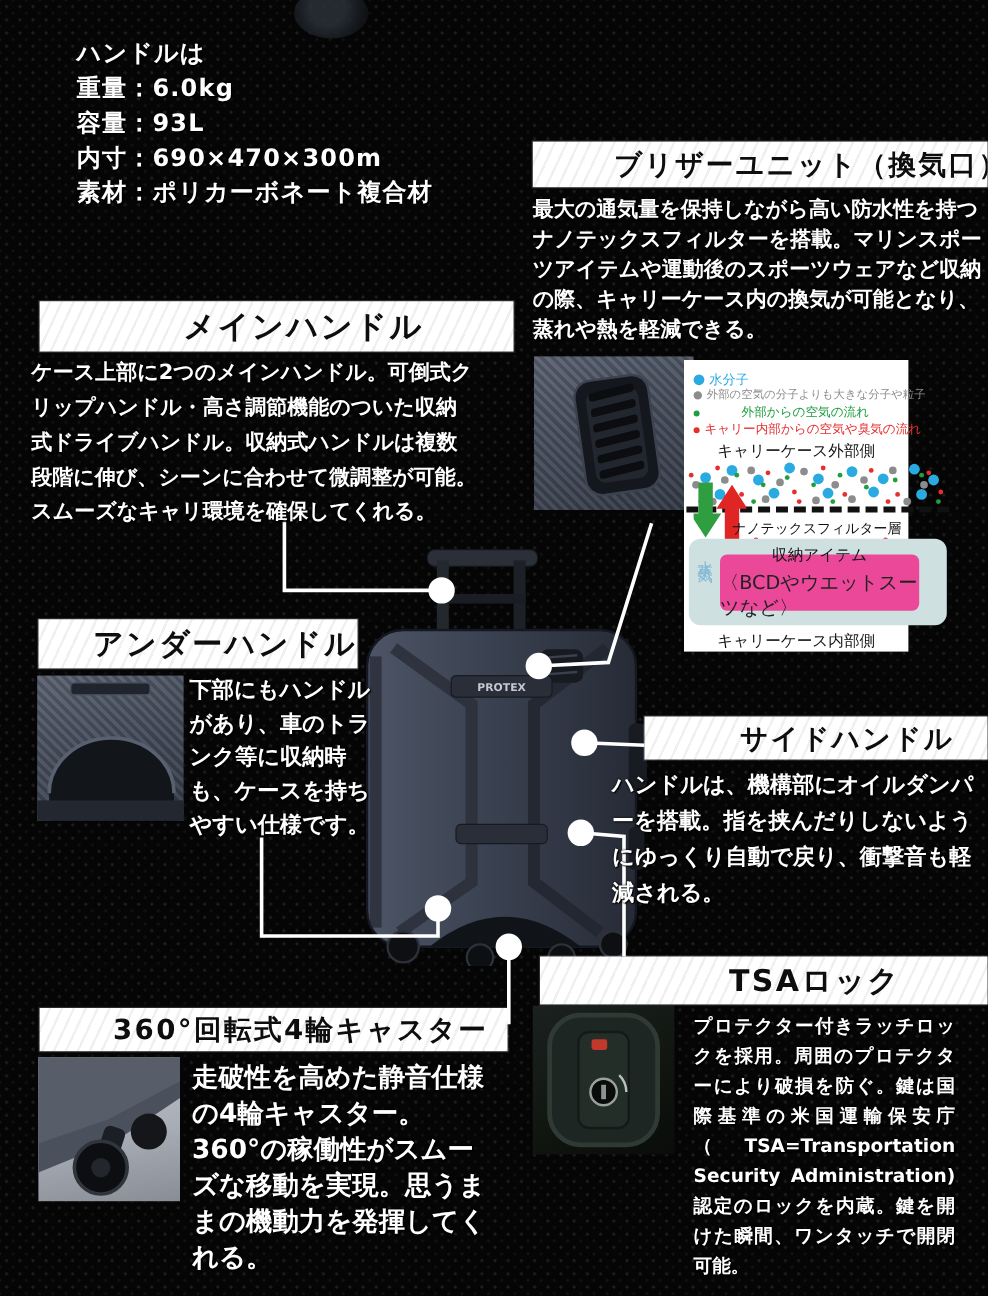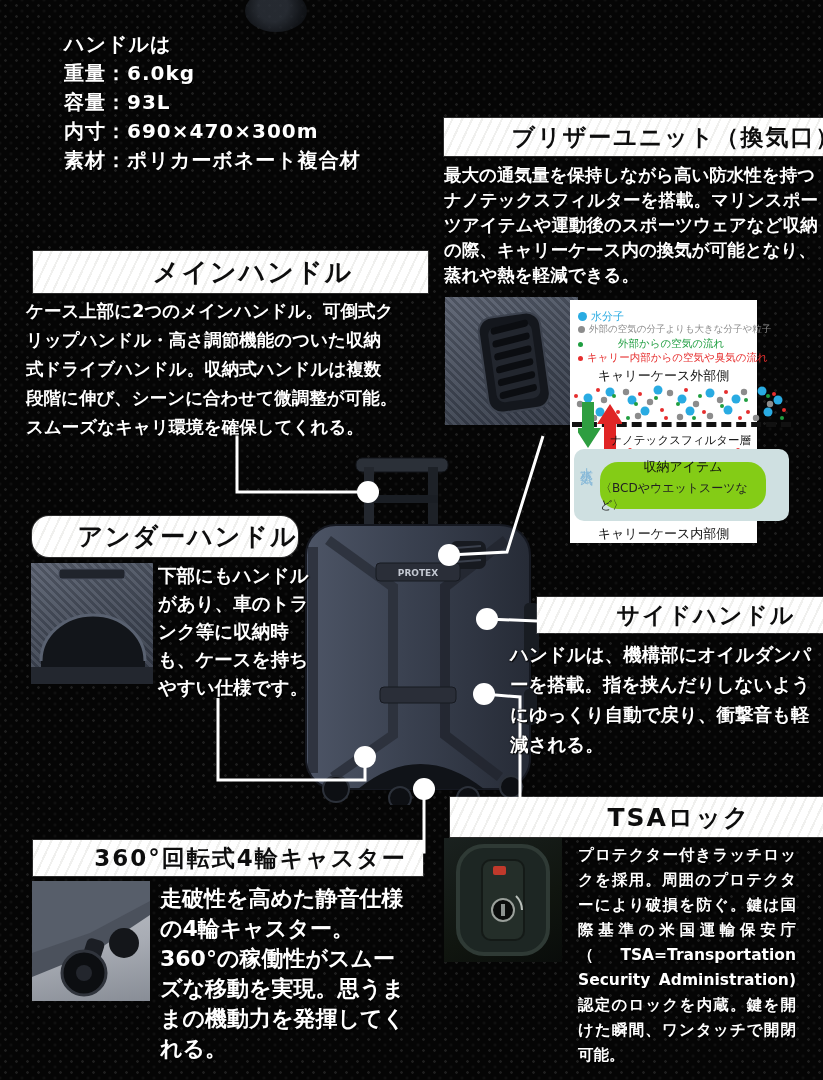--- a/index.html
+++ b/index.html
@@ -18,21 +18,21 @@
   .spec{left:64px;top:30px;color:#fff;font-weight:bold;font-size:20px;line-height:29px;letter-spacing:1px;
         text-shadow:1px 1px 1px #000;z-index:6;}
   .hbox{background:repeating-linear-gradient(115deg,#ffffff 0 7px,#f0f0ee 7px 9px);
         color:#0d0d0d;font-weight:bold;display:flex;align-items:center;justify-content:center;
         letter-spacing:2px;z-index:6;box-shadow:0 0 0 1px rgba(255,255,255,.15);padding-left:45px;}
   .para{color:#fff;font-weight:bold;z-index:6;text-shadow:1px 1px 1px #000,0 0 2px #000;}
   #h-main{left:33px;top:251px;width:350px;height:42px;font-size:26px;}
   #p-main{left:26px;top:297px;width:372px;font-size:17.5px;line-height:29px;}
   #h-breather{left:444px;top:118px;width:374px;height:38px;font-size:23px;}
   #p-breather{left:444px;top:163px;width:378px;font-size:17.5px;line-height:25px;}
-  #h-under{left:32px;top:516px;width:221px;height:41px;font-size:25px;border-radius:17px;}
+  #h-under{left:32px;top:516px;width:221px;height:41px;font-size:25px;}
   #p-under{left:158px;top:562px;width:152px;font-size:18.5px;line-height:28px;}
   #h-side{left:537px;top:597px;width:248px;height:36px;font-size:23px;}
   #p-side{left:510px;top:640px;width:304px;font-size:18.5px;line-height:30px;}
   #h-tsa{left:450px;top:797px;width:368px;height:40px;font-size:25px;}
   #p-tsa{left:578px;top:843px;width:218px;font-size:15.5px;line-height:25px;text-align:justify;}
   #h-caster{left:33px;top:840px;width:345px;height:36px;font-size:23px;}
   #p-caster{left:160px;top:884px;width:250px;font-size:22px;line-height:30px;}
   
   .photo{z-index:2;}
   .carbon{background:
@@ -47,24 +47,24 @@
   
   #diagram{left:570px;top:300px;width:187px;height:243px;background:#fff;z-index:4;font-weight:normal;}
   #diagram .legend-row{position:absolute;left:8px;display:flex;align-items:center;white-space:nowrap;}
   #diagram .dot{border-radius:50%;display:inline-block;margin-right:4px;flex:0 0 auto;}
   .dlabel{position:absolute;width:100%;text-align:center;color:#111;}
   #d-outer{top:67px;font-size:13px;}
   #d-inner{top:225px;font-size:13px;}
   #d-filter{position:absolute;right:6px;top:133px;font-size:11.5px;color:#111;}
   #d-zone{position:absolute;left:4px;top:149px;width:215px;height:72px;background:#cfe0e1;border-radius:10px;}
   #d-vapor{position:absolute;left:3px;top:8px;writing-mode:vertical-rl;font-size:13px;letter-spacing:3px;color:#86b8d8;}
-  #d-item{position:absolute;left:26px;top:13px;width:166px;height:47px;background:#84cc16;border-radius:18px;
+  #d-item{position:absolute;left:26px;top:13px;width:166px;height:47px;background:#ec4899;border-radius:6px;
           display:flex;flex-direction:column;align-items:center;justify-content:center;}
   #d-item .t1{font-size:13px;color:#111;}
-  #d-item .t2{font-size:12px;color:#222;margin-top:4px;}
+  #d-item .t2{font-size:16px;color:#222;margin-top:4px;}
   #d-dash{position:absolute;left:2px;top:122px;width:219px;border-top:5px dashed #111;}
   
   #overlay{left:0;top:0;z-index:5;pointer-events:none;}
   #suitcase{left:298px;top:455px;width:245px;height:350px;z-index:1;}
 </style>
 </head>
 <body>
 
 <div class="abs spec">
   <div>ハンドルは</div>

